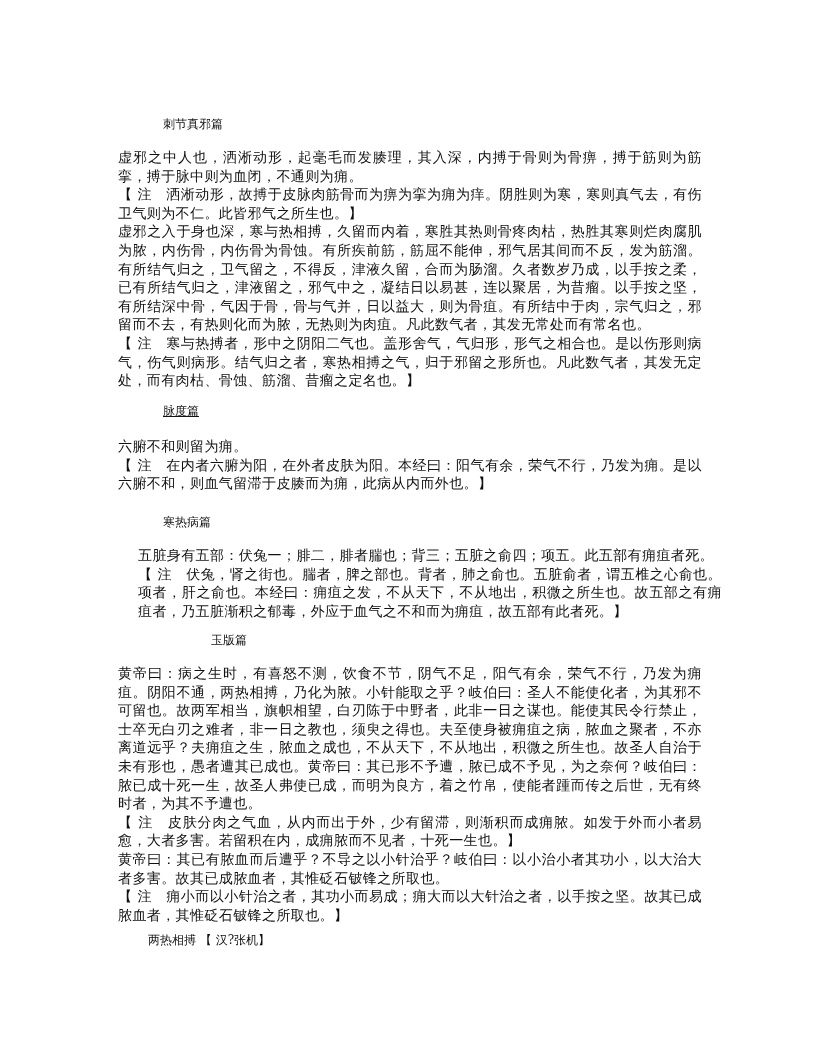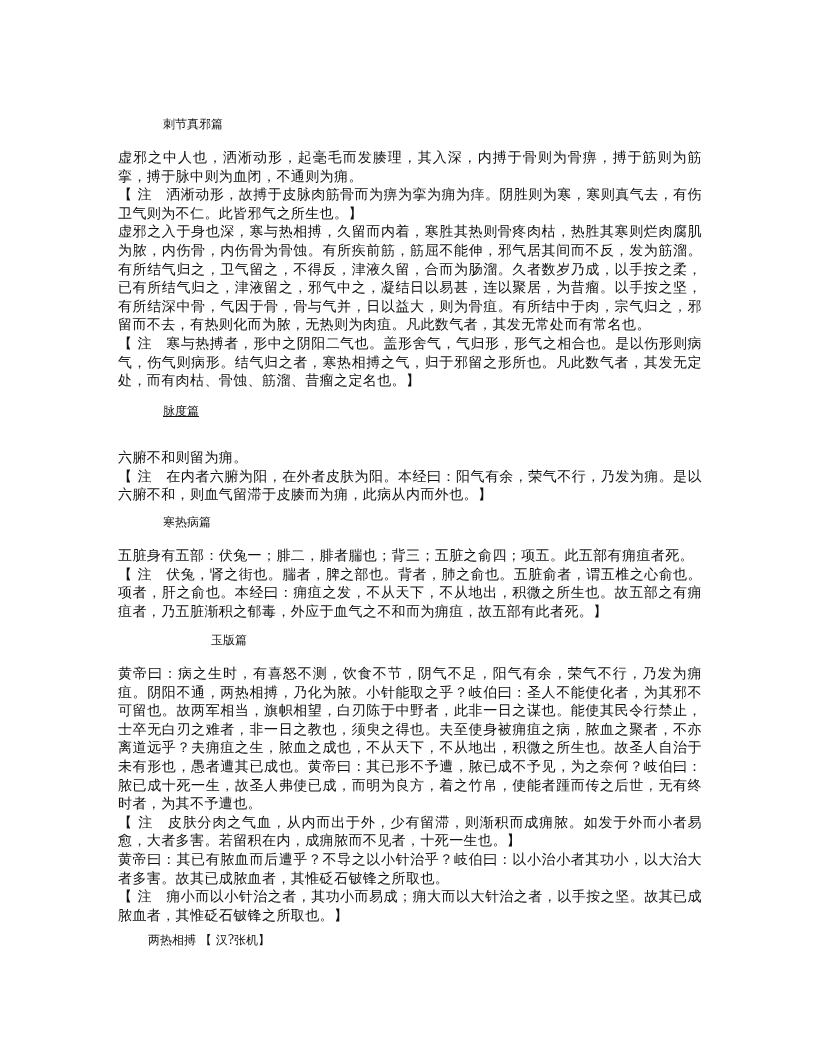--- a/index.html
+++ b/index.html
@@ -19,27 +19,27 @@
 
   <div class="heading" style="left:45px; top:115px;">刺节真邪篇</div>
   <div class="para" style="top:148px;">
     <p>虚邪之中人也，洒淅动形，起毫毛而发腠理，其入深，内搏于骨则为骨痹，搏于筋则为筋挛，搏于脉中则为血闭，不通则为痈。</p>
     <p class="note"> 【 注　洒淅动形，故搏于皮脉肉筋骨而为痹为挛为痈为痒。阴胜则为寒，寒则真气去，有伤卫气则为不仁。此皆邪气之所生也。】</p>
     <p>虚邪之入于身也深，寒与热相搏，久留而内着，寒胜其热则骨疼肉枯，热胜其寒则烂肉腐肌为脓，内伤骨，内伤骨为骨蚀。有所疾前筋，筋屈不能伸，邪气居其间而不反，发为筋溜。有所结气归之，卫气留之，不得反，津液久留，合而为肠溜。久者数岁乃成，以手按之柔，已有所结气归之，津液留之，邪气中之，凝结日以易甚，连以聚居，为昔瘤。以手按之坚，有所结深中骨，气因于骨，骨与气并，日以益大，则为骨疽。有所结中于肉，宗气归之，邪留而不去，有热则化而为脓，无热则为肉疽。凡此数气者，其发无常处而有常名也。</p>
     <p class="note"> 【 注　寒与热搏者，形中之阴阳二气也。盖形舍气，气归形，形气之相合也。是以伤形则病气，伤气则病形。结气归之者，寒热相搏之气，归于邪留之形所也。凡此数气者，其发无定处，而有肉枯、骨蚀、筋溜、昔瘤之定名也。】</p>
   </div>
 
   <div class="heading" style="left:45px; top:402px;text-decoration:underline;">脉度篇</div>
-  <div class="para" style="top:448px;">
+  <div class="para" style="top:437px;">
     <p>六腑不和则留为痈。</p>
     <p class="note"> 【 注　在内者六腑为阳，在外者皮肤为阳。本经曰：阳气有余，荣气不行，乃发为痈。是以六腑不和，则血气留滞于皮腠而为痈，此病从内而外也。】</p>
   </div>
 
   <div class="heading" style="left:45px; top:513px;">寒热病篇</div>
-  <div class="para" style="top:546px;">
+  <div class="para" style="top:546px;margin-left:20px;">
     <p>五脏身有五部：伏兔一；腓二，腓者腨也；背三；五脏之俞四；项五。此五部有痈疽者死。</p>
     <p class="note">【 注　伏兔，肾之街也。腨者，脾之部也。背者，肺之俞也。五脏俞者，谓五椎之心俞也。项者，肝之俞也。本经曰：痈疽之发，不从天下，不从地出，积微之所生也。故五部之有痈疽者，乃五脏渐积之郁毒，外应于血气之不和而为痈疽，故五部有此者死。】</p>
   </div>
 
   <div class="heading" style="left:45px; top:631px;margin-left:48px;">玉版篇</div>
   <div class="para" style="top:664px;">
     <p>黄帝曰：病之生时，有喜怒不测，饮食不节，阴气不足，阳气有余，荣气不行，乃发为痈疽。阴阳不通，两热相搏，乃化为脓。小针能取之乎？岐伯曰：圣人不能使化者，为其邪不可留也。故两军相当，旗帜相望，白刃陈于中野者，此非一日之谋也。能使其民令行禁止，士卒无白刃之难者，非一日之教也，须臾之得也。夫至使身被痈疽之病，脓血之聚者，不亦离道远乎？夫痈疽之生，脓血之成也，不从天下，不从地出，积微之所生也。故圣人自治于未有形也，愚者遭其已成也。黄帝曰：其已形不予遭，脓已成不予见，为之奈何？岐伯曰：脓已成十死一生，故圣人弗使已成，而明为良方，着之竹帛，使能者踵而传之后世，无有终时者，为其不予遭也。</p>
     <p class="note"> 【 注　皮肤分肉之气血，从内而出于外，少有留滞，则渐积而成痈脓。如发于外而小者易愈，大者多害。若留积在内，成痈脓而不见者，十死一生也。】</p>
     <p>黄帝曰：其已有脓血而后遭乎？不导之以小针治乎？岐伯曰：以小治小者其功小，以大治大者多害。故其已成脓血者，其惟砭石铍锋之所取也。</p>
     <p class="note"> 【 注　痈小而以小针治之者，其功小而易成；痈大而以大针治之者，以手按之坚。故其已成脓血者，其惟砭石铍锋之所取也。】</p>

